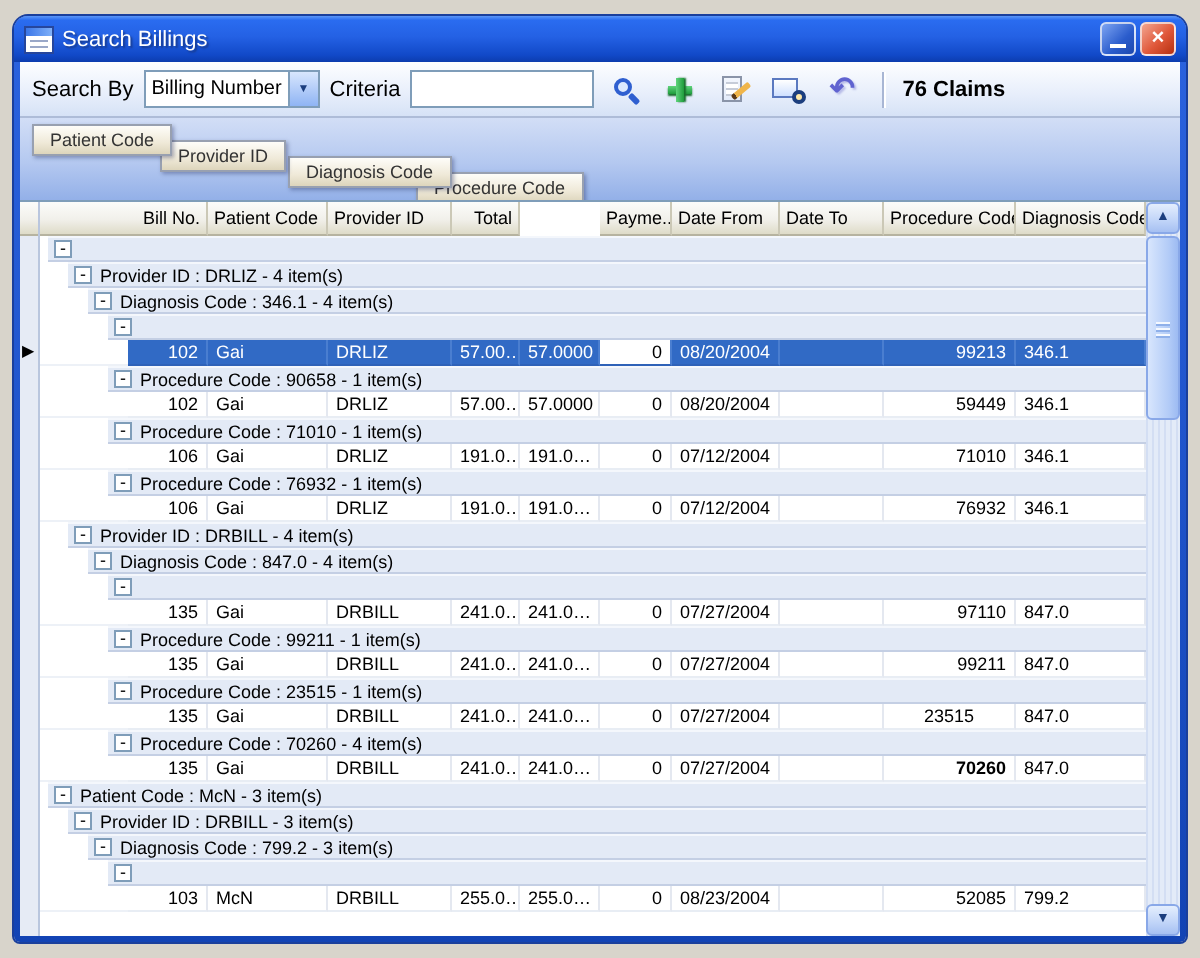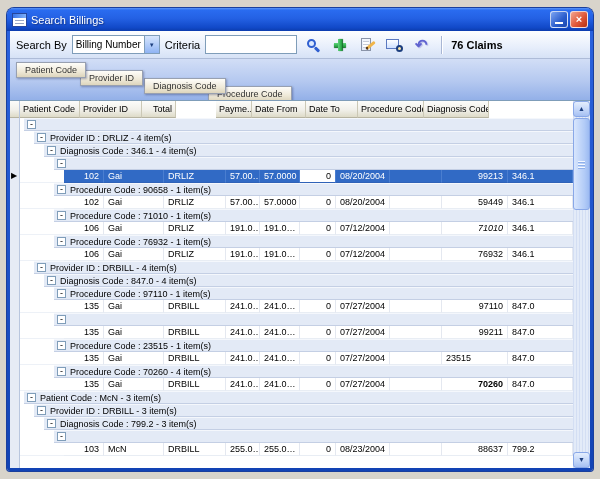--- a/index.html
+++ b/index.html
@@ -165,20 +165,21 @@
           <div class="group-box" style="left: 134px; top: 19px; z-index: 8;">Diagnosis Code</div>
           <div class="group-box" style="left: 198px; top: 27px; z-index: 7;">Procedure Code</div>
         </div>
       <div class="grid-area">
         <div class="indicator-col">
           <div class="indicator-header"></div>
           <div class="row-indicator" style="top: 71px;">▶</div>
         </div>
         <div class="grid-main">
           <div class="header-row">
+              <div class="hcell" style="width: 84px; text-align: right;">Bill No.</div>
               <div class="hcell" style="width: 60px; text-align: left;">Patient Code</div>
               <div class="hcell" style="width: 62px; text-align: left;">Provider ID</div>
               <div class="hcell" style="width: 34px; text-align: right;">Total</div>
               <div class="hcell" style="width: 40px; text-align: right; margin-top: 36px;">Charges</div>
               <div class="hcell" style="width: 36px; text-align: left;">Payme...</div>
               <div class="hcell" style="width: 54px; text-align: left;">Date From</div>
               <div class="hcell" style="width: 52px; text-align: left;">Date To</div>
               <div class="hcell" style="width: 66px; text-align: left;">Procedure Code</div>
               <div class="hcell" style="width: 65px; text-align: left;">Diagnosis Code</div>
             </div>
@@ -252,21 +253,21 @@
               <div class="row datarow">
                 <div class="dspacer" style="width: 44px;"></div>
                 <div class="cell" style="width: 40px; text-align: right;">106</div>
                 <div class="cell" style="width: 60px; text-align: left;">Gai</div>
                 <div class="cell" style="width: 62px; text-align: left;">DRLIZ</div>
                 <div class="cell" style="width: 34px; text-align: right;">191.0…</div>
                 <div class="cell" style="width: 40px; text-align: right;">191.0…</div>
                 <div class="cell" style="width: 36px; text-align: right;">0</div>
                 <div class="cell" style="width: 54px; text-align: left;">07/12/2004</div>
                 <div class="cell" style="width: 52px; text-align: left;"></div>
-                <div class="cell" style="width: 66px; text-align: right; font-style: italic;">71010</div>
+                <div class="cell" style="width: 66px; text-align: right;">71010</div>
                 <div class="cell" style="width: 65px; text-align: left;">346.1</div>
               </div>
               <div class="row grouprow">
                 <div class="gspacer" style="width: 34px;"></div>
                 <div class="gbar">
                   <div class="expander">-</div>
                   <span class="glabel">Procedure Code : 76932 - 1 item(s)</span>
                 </div>
               </div>
               <div class="row datarow">
@@ -293,40 +294,40 @@
                 <div class="gspacer" style="width: 24px;"></div>
                 <div class="gbar">
                   <div class="expander">-</div>
                   <span class="glabel">Diagnosis Code : 847.0 - 4 item(s)</span>
                 </div>
               </div>
               <div class="row grouprow">
                 <div class="gspacer" style="width: 34px;"></div>
                 <div class="gbar">
                   <div class="expander">-</div>
-                  <span class="glabel">Procedure Code : 97110 - 1 item(s)</span>
                 </div>
               </div>
               <div class="row datarow">
                 <div class="dspacer" style="width: 44px;"></div>
                 <div class="cell" style="width: 40px; text-align: right;">135</div>
                 <div class="cell" style="width: 60px; text-align: left;">Gai</div>
                 <div class="cell" style="width: 62px; text-align: left;">DRBILL</div>
                 <div class="cell" style="width: 34px; text-align: right;">241.0…</div>
                 <div class="cell" style="width: 40px; text-align: right;">241.0…</div>
                 <div class="cell" style="width: 36px; text-align: right;">0</div>
                 <div class="cell" style="width: 54px; text-align: left;">07/27/2004</div>
                 <div class="cell" style="width: 52px; text-align: left;"></div>
                 <div class="cell" style="width: 66px; text-align: right;">97110</div>
                 <div class="cell" style="width: 65px; text-align: left;">847.0</div>
               </div>
               <div class="row grouprow">
                 <div class="gspacer" style="width: 34px;"></div>
                 <div class="gbar">
                   <div class="expander">-</div>
+                  <span class="glabel">Procedure Code : 99211 - 1 item(s)</span>
                 </div>
               </div>
               <div class="row datarow">
                 <div class="dspacer" style="width: 44px;"></div>
                 <div class="cell" style="width: 40px; text-align: right;">135</div>
                 <div class="cell" style="width: 60px; text-align: left;">Gai</div>
                 <div class="cell" style="width: 62px; text-align: left;">DRBILL</div>
                 <div class="cell" style="width: 34px; text-align: right;">241.0…</div>
                 <div class="cell" style="width: 40px; text-align: right;">241.0…</div>
                 <div class="cell" style="width: 36px; text-align: right;">0</div>
@@ -345,21 +346,21 @@
               <div class="row datarow">
                 <div class="dspacer" style="width: 44px;"></div>
                 <div class="cell" style="width: 40px; text-align: right;">135</div>
                 <div class="cell" style="width: 60px; text-align: left;">Gai</div>
                 <div class="cell" style="width: 62px; text-align: left;">DRBILL</div>
                 <div class="cell" style="width: 34px; text-align: right;">241.0…</div>
                 <div class="cell" style="width: 40px; text-align: right;">241.0…</div>
                 <div class="cell" style="width: 36px; text-align: right;">0</div>
                 <div class="cell" style="width: 54px; text-align: left;">07/27/2004</div>
                 <div class="cell" style="width: 52px; text-align: left;"></div>
-                <div class="cell" style="width: 66px; text-align: left;">23515</div>
+                <div class="cell" style="width: 66px; text-align: center;">23515</div>
                 <div class="cell" style="width: 65px; text-align: left;">847.0</div>
               </div>
               <div class="row grouprow">
                 <div class="gspacer" style="width: 34px;"></div>
                 <div class="gbar">
                   <div class="expander">-</div>
                   <span class="glabel">Procedure Code : 70260 - 4 item(s)</span>
                 </div>
               </div>
               <div class="row datarow">
@@ -405,21 +406,21 @@
               <div class="row datarow">
                 <div class="dspacer" style="width: 44px;"></div>
                 <div class="cell" style="width: 40px; text-align: right;">103</div>
                 <div class="cell" style="width: 60px; text-align: left;">McN</div>
                 <div class="cell" style="width: 62px; text-align: left;">DRBILL</div>
                 <div class="cell" style="width: 34px; text-align: right;">255.0…</div>
                 <div class="cell" style="width: 40px; text-align: right;">255.0…</div>
                 <div class="cell" style="width: 36px; text-align: right;">0</div>
                 <div class="cell" style="width: 54px; text-align: left;">08/23/2004</div>
                 <div class="cell" style="width: 52px; text-align: left;"></div>
-                <div class="cell" style="width: 66px; text-align: right;">88637</div>
+                <div class="cell" style="width: 66px; text-align: right;">52085</div>
                 <div class="cell" style="width: 65px; text-align: left;">799.2</div>
               </div>
             </div>
         </div>
         <div class="vscroll">
           <div class="scroll-btn"><span>▲</span></div>
           <div class="scroll-track">
             <div class="scroll-thumb"></div>
           </div>
           <div class="scroll-btn"><span>▼</span></div>

